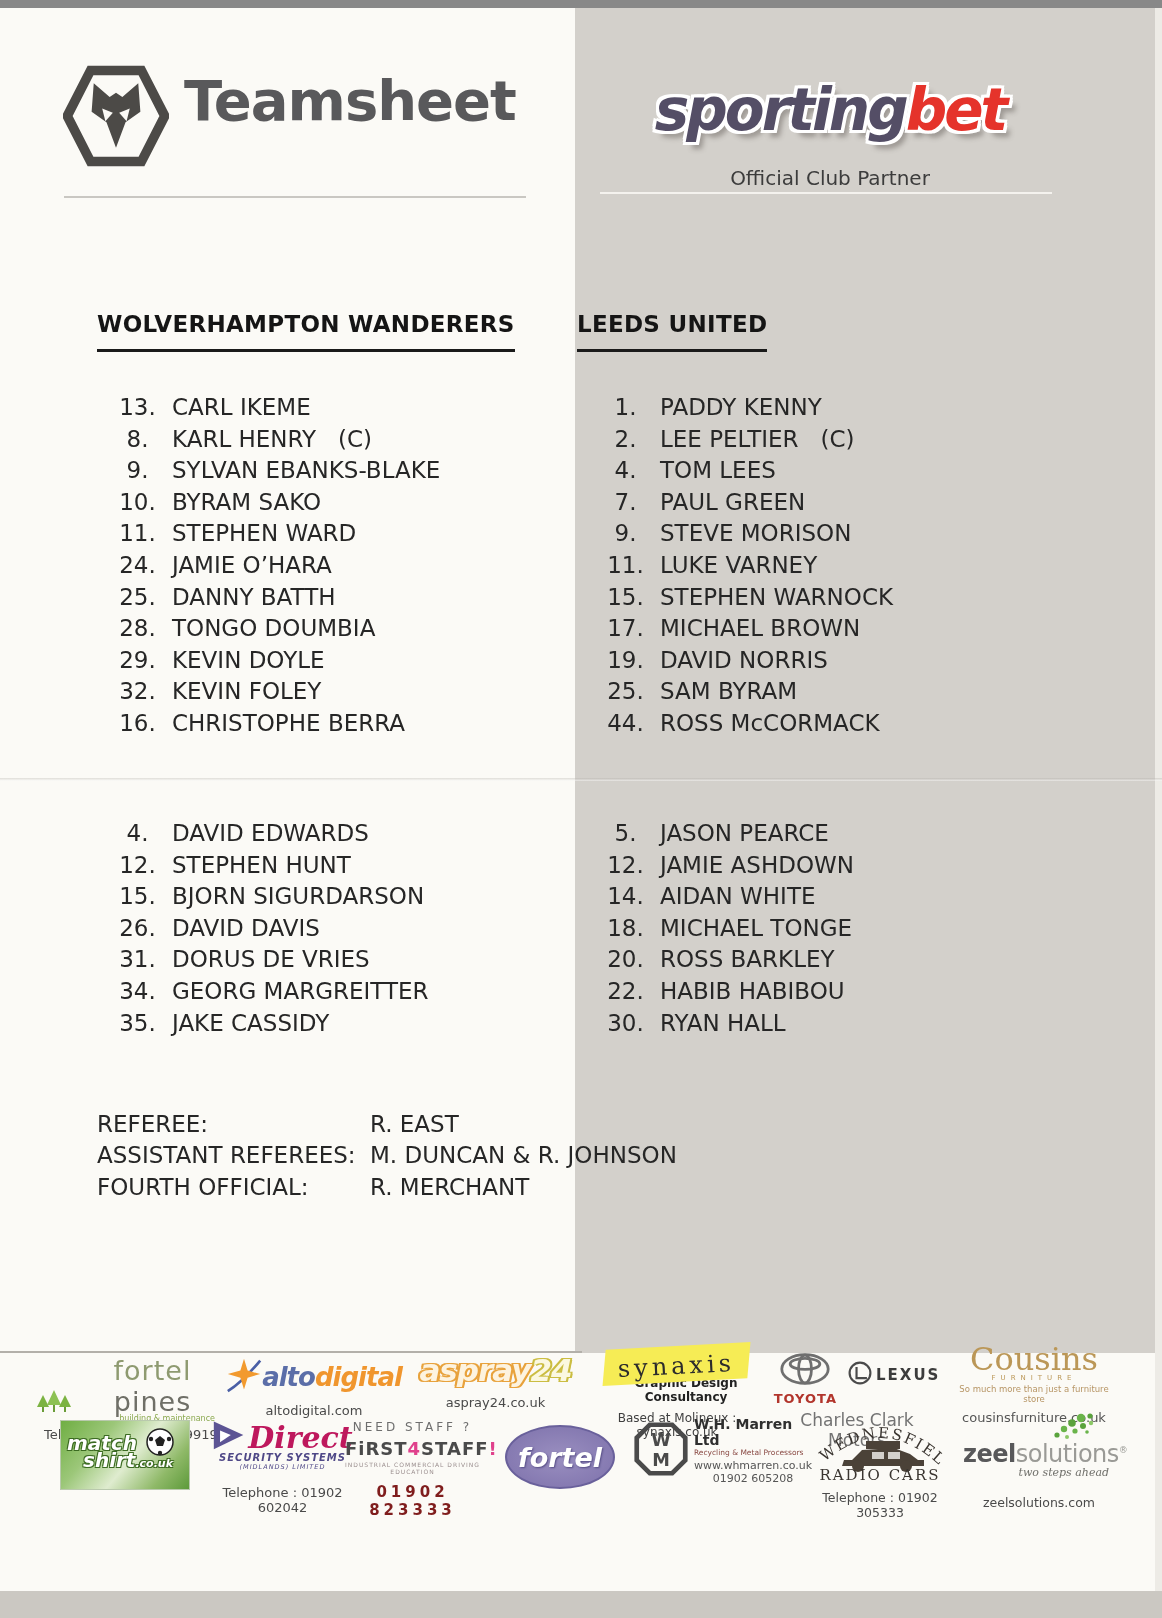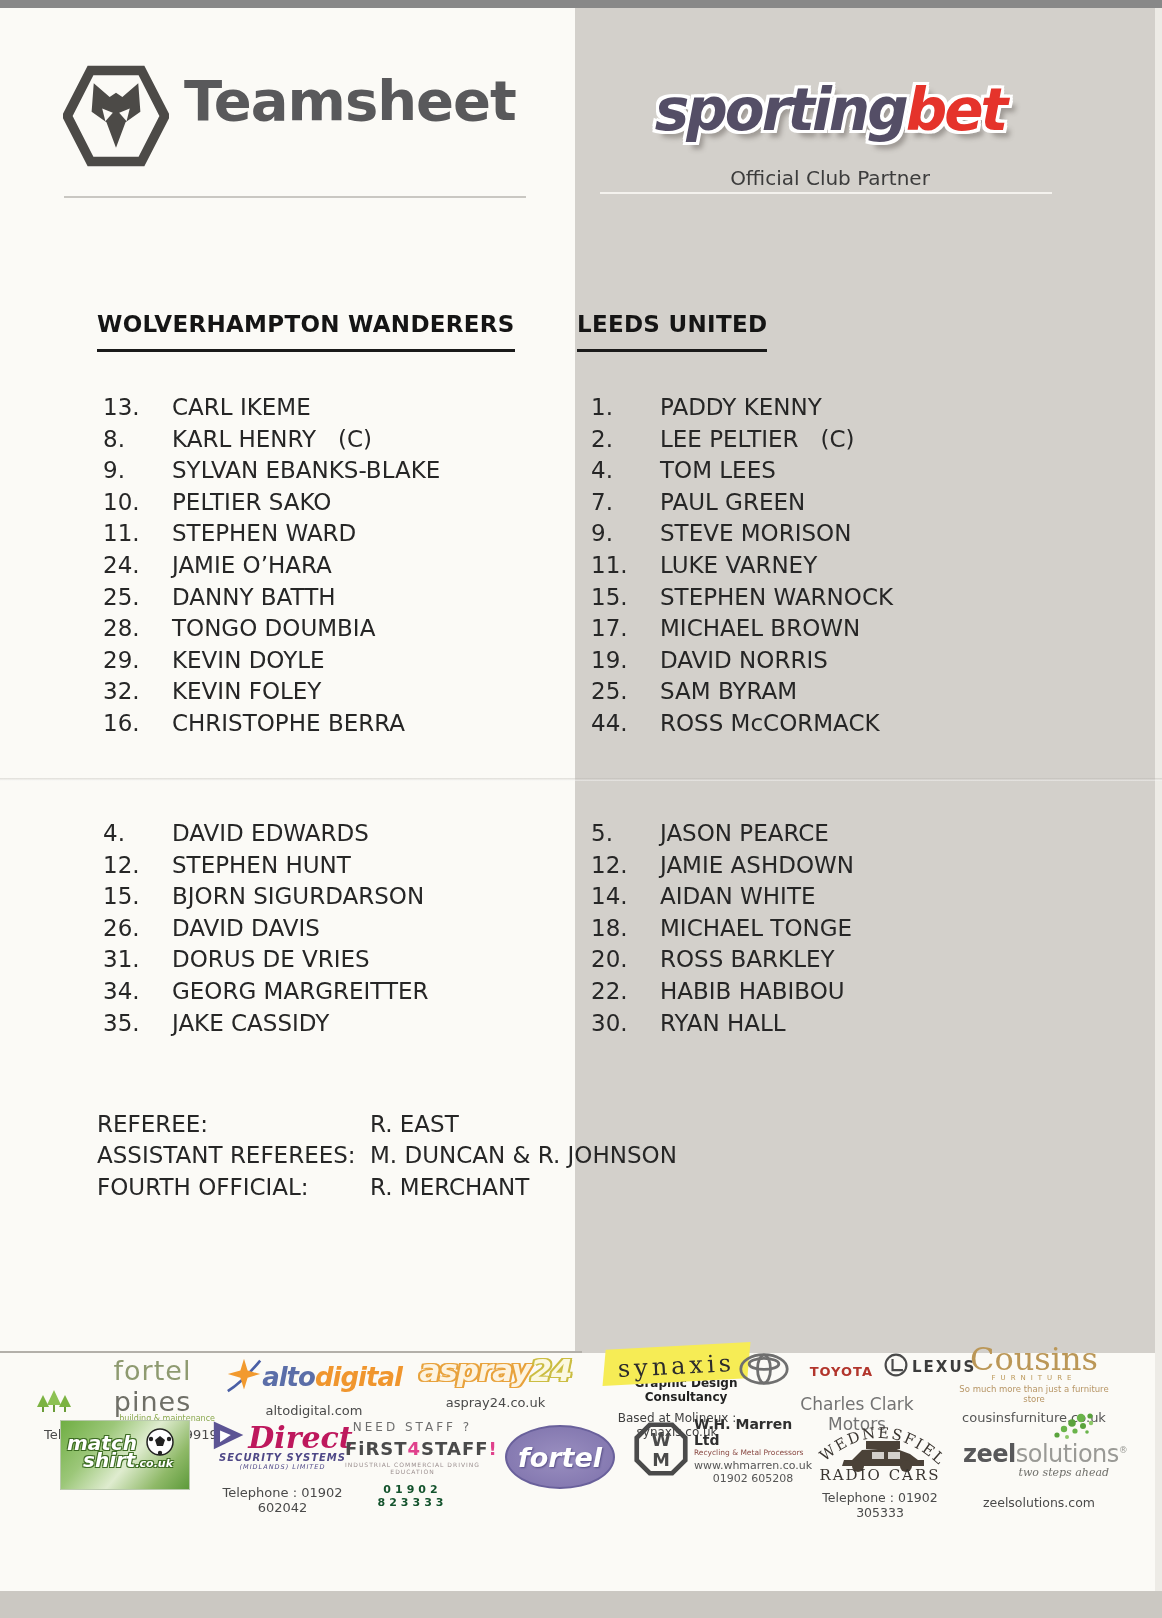--- a/index.html
+++ b/index.html
@@ -27,21 +27,21 @@
   .sb-sporting { color:#544e66; }
   .sb-bet { color:#e5332b; }
   .sb-tagline { position:absolute; left:608px; top:158px; width:444px; text-align:center;
     font-size:20px; color:#3c3c3c; }
 
   
   .team-header { position:absolute; top:303px; font-size:23px; font-weight:bold; color:#151515;
     border-bottom:3px solid #1a1a1a; padding-bottom:12px; letter-spacing:0.3px; white-space:pre; }
   .hdr-home { left:97px; }
   .hdr-away { left:577px; }
-  .list { position:absolute; }
+  .list { position:absolute;text-align:center; }
   .home-starters { left:103px; top:386px; }
   .away-starters { left:591px; top:386px; }
   .home-subs { left:103px; top:812px; }
   .away-subs { left:591px; top:812px; }
   .player-row { display:flex; height:31.6px; font-size:23px; white-space:pre; }
   .pnum { width:69px; }
 
   
   .officials { position:absolute; left:97px; top:1103px; font-size:23px; }
   .official-row { display:flex; height:31.4px; white-space:pre; }
@@ -73,21 +73,21 @@
   .sp-synaxis { left:593px; top:1338px; width:168px; }
   .sy-box { display:inline-block; background:#f6ec55; transform:rotate(-3deg) skewX(-8deg);
     padding:6px 14px 2px 14px; }
   .sy-name { font-family:"DejaVu Serif","Liberation Serif",serif; font-size:24px; letter-spacing:4px;
     color:#2c2c2c; transform:skewX(8deg); display:inline-block; }
   .sy-sub { font-size:12px; font-weight:bold; color:#222; margin-top:-6px; margin-left:18px; }
   .sy-tag { font-size:12px; color:#3f3f3f; margin-top:7px; }
 
   .sp-cclark { left:778px; top:1344px; width:158px; }
   .cc-row { display:flex; align-items:center; justify-content:center; gap:10px; }
-  .cc-toyota { display:flex; flex-direction:row; align-items:center;gap:20px; }
+  .cc-toyota { display:flex; flex-direction:column; align-items:center; }
   .cc-toyota-word { font-size:13px; font-weight:bold; color:#b2352c; letter-spacing:1px; margin-top:1px; }
   .cc-lexus { display:flex; align-items:center; gap:3px; margin-top:-8px; }
   .cc-lexus-word { font-size:15px; font-weight:bold; color:#3c3c3c; letter-spacing:2px; }
   .cc-name { font-size:17px; color:#737373; margin-top:4px; }
 
   .sp-cousins { left:958px; top:1336px; width:152px; }
   .cs-name { font-family:"DejaVu Serif","Liberation Serif",serif; font-size:32px; color:#bb9757; line-height:30px; }
   .cs-sub { font-size:7px; letter-spacing:5px; color:#bb9757; }
   .cs-tag { font-size:8.5px; color:#b79565; margin-top:2px; }
   .sp-cousins .small { margin-top:6px; color:#555; }
@@ -107,21 +107,21 @@
     font-size:30px; color:#be185d; }
   .dr-sub { font-size:10px; font-weight:bold; font-style:italic; color:#4f4887; letter-spacing:1px; margin-top:-4px; }
   .dr-sub2 { font-size:6.5px; font-style:italic; color:#4f4887; letter-spacing:1px; }
   .dr-phone { margin-top:14px; }
 
   .sp-f4s { left:345px; top:1412px; width:135px; }
   .f4-need { font-size:12px; color:#6e6e6e; letter-spacing:3px; }
   .f4-name { font-size:18px; font-weight:bold; color:#4a4a4a; letter-spacing:1px; margin-top:4px; }
   .f4-pink { color:#e0418c; }
   .f4-sub { font-size:6px; color:#9b8f8f; letter-spacing:1px; margin-top:2px; }
-  .f4-phone { font-size:11px; font-weight:bold; color:#14532d; letter-spacing:4px; margin-top:8px; }
+  .f4-phone { font-size:15px; font-weight:bold; color:#7f1d1d; letter-spacing:4px; margin-top:8px; }
 
   .sp-fortel { left:505px; top:1417px; width:106px; height:60px; background:radial-gradient(#9a8fc0,#7d71ab);
     border:2px solid #69609b; border-radius:50%; display:flex; align-items:center; justify-content:center; }
   .ft-name { font-size:27px; font-weight:bold; font-style:italic; color:#fff;
     text-shadow:1px 1px 2px #554c85; }
 
   .sp-marren { left:645px; top:1408px; width:155px; }
   .wm-row { display:flex; align-items:center; justify-content:center; gap:5px; }
   .wm-text { text-align:left; }
   .wm-name { font-size:14px; font-weight:bold; color:#2f2f2f; }
@@ -182,21 +182,21 @@
         <span class="pname">KARL HENRY   (C)</span>
       </div>
 
       <div class="player-row">
         <span class="pnum">9.</span>
         <span class="pname">SYLVAN EBANKS-BLAKE</span>
       </div>
 
       <div class="player-row">
         <span class="pnum">10.</span>
-        <span class="pname">PELTIER SAKO</span>
+        <span class="pname">BYRAM SAKO</span>
       </div>
 
       <div class="player-row">
         <span class="pnum">11.</span>
         <span class="pname">STEPHEN WARD</span>
       </div>
 
       <div class="player-row">
         <span class="pnum">24.</span>
         <span class="pname">JAMIE O’HARA</span>

